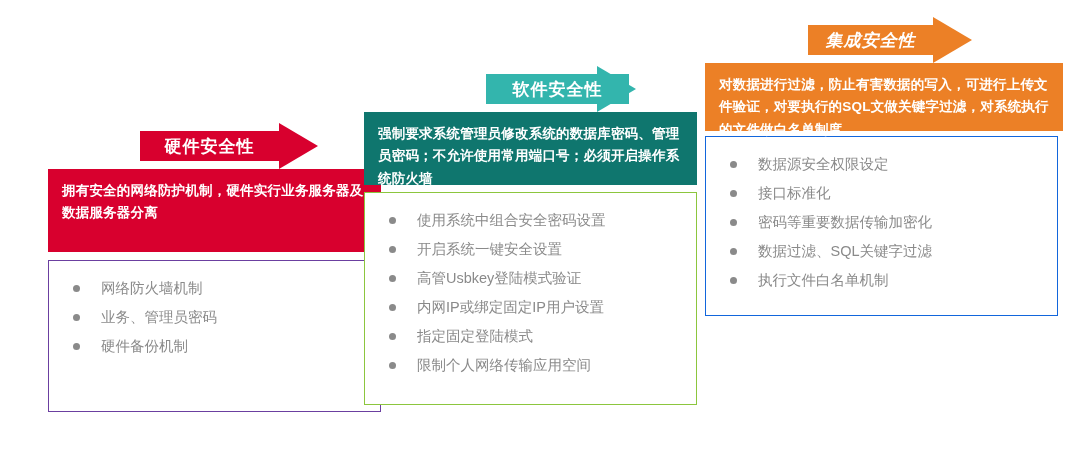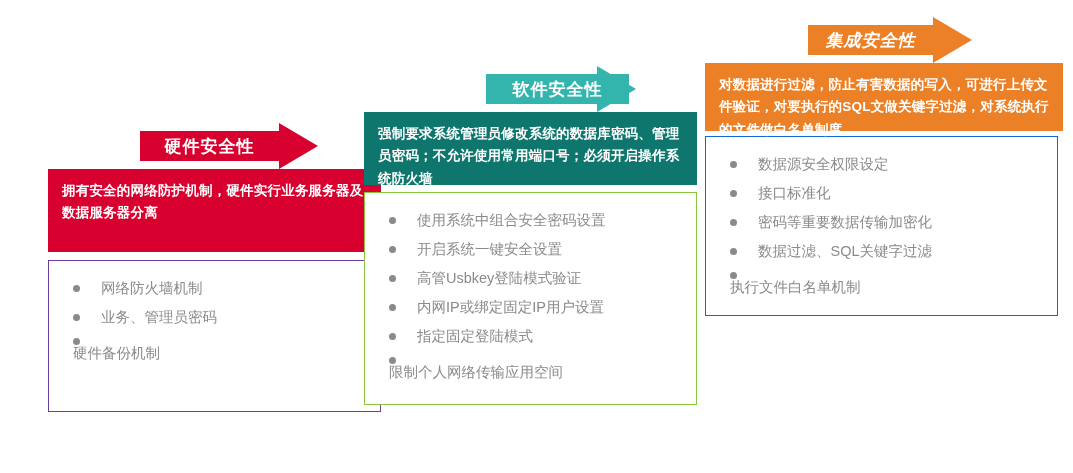--- a/index.html
+++ b/index.html
@@ -92,21 +92,20 @@
     border: 1.5px solid #888;
     padding: 20px 10px 20px 24px;
   }
   .bullet-row {
     display: flex;
     align-items: baseline;
     margin-bottom: 13px;
   }
   .bullet-row:last-child {
     margin-bottom: 0;
-    flex-direction: column;
   }
   .bullet-dot {
     flex: 0 0 auto;
     width: 7px;
     height: 7px;
     border-radius: 50%;
     background: #8a8a8a;
     margin-right: 21px;
     position: relative;
     top: -1px;

